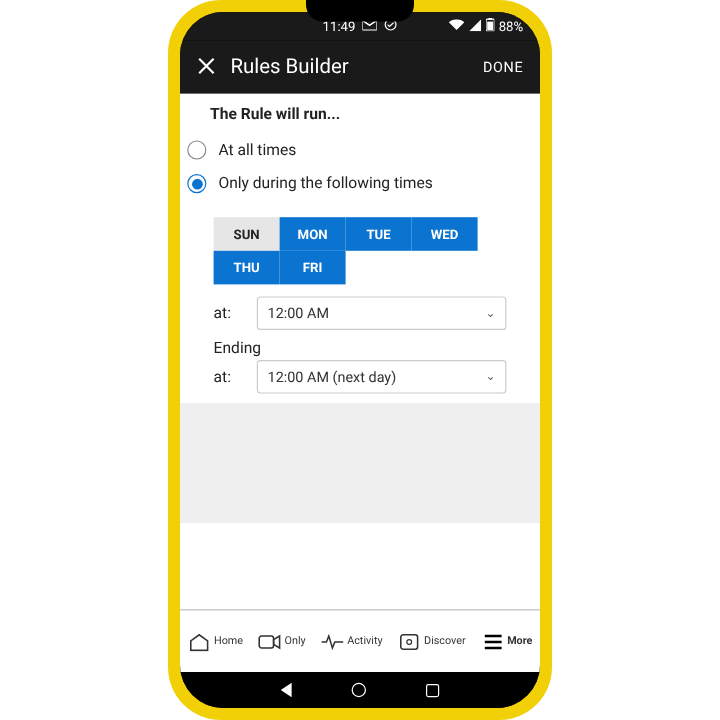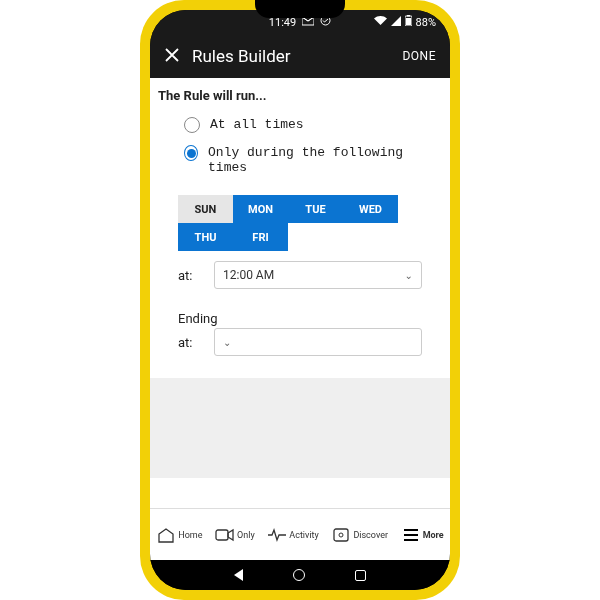--- a/index.html
+++ b/index.html
@@ -46,36 +46,36 @@
   .app-header .title { font-size: 17px; flex:1; }
   .app-header .done { font-size: 12px; letter-spacing: 0.5px; }
   .close-x { font-size: 20px; line-height:1; }
   .content {
     flex: 1;
     background: #fff;
     overflow-y: auto;
     font-size: 13px;
     color: #222;
   }
-  .section-title { font-weight: bold; padding: 10px 8px 8px; font-size: 13px; }
-  .radio-row { display:flex; align-items:flex-start; gap:10px; padding: 6px 34px; font-family: Liberation Mono, monospace; }
+  .section-title { font-weight: bold; padding: 10px 25px 8px; font-size: 13px; }
+  .radio-row { display:flex; align-items:center; gap:10px; padding: 6px 6px; }
   .radio-outer { width:16px; height:16px; border:1.5px solid #888; border-radius:50%; display:flex; align-items:center; justify-content:center; }
   .radio-outer.selected { border-color:#0b74d1; }
   .radio-inner { width:9px; height:9px; background:#0b74d1; border-radius:50%; }
   .days { margin: 14px 28px 10px; display:flex; flex-wrap:wrap; }
   .day {
     width: 55px; height: 28px;
     display:flex; align-items:center; justify-content:center;
     font-size: 11px; font-weight:bold;
     background:#e6e6e6; color:#222;
   }
   .day.on { background:#0b74d1; color:#fff; }
   .time-block { margin: 6px 28px; }
   .time-label { font-size: 13px; margin-bottom: 2px; }
-  .time-row { display:flex; align-items:center; gap:12px; margin-bottom:22px; }
+  .time-row { display:flex; align-items:center; gap:12px; margin-bottom:8px; }
   .time-at { width: 24px; font-size:13px; }
   .time-select {
     flex:1; height:28px; border:1px solid #ccc; border-radius:3px;
     display:flex; align-items:center; justify-content:space-between;
     padding: 0 8px; font-size:12px; color:#333; background:#fff;
   }
   .chev { font-size:10px; color:#666; }
   .grey-fill { background:#efefef; height: 100px; }
   .bottom-nav {
     height: 52px; background:#fff; border-top:1px solid #ddd;
@@ -180,20 +180,21 @@
             <span class="chev">⌄</span>
           </div>
         </div>
       </div>
 
       <div class="time-block">
         <div class="time-label">Ending</div>
         <div class="time-row">
           <div class="time-at">at:</div>
           <div class="time-select">
+            <span>12:00 AM (next day)</span>
             <span class="chev">⌄</span>
           </div>
         </div>
       </div>
 
       <div class="grey-fill"></div>
     </div>
 
     <div class="bottom-nav">
       <div class="nav-item">

